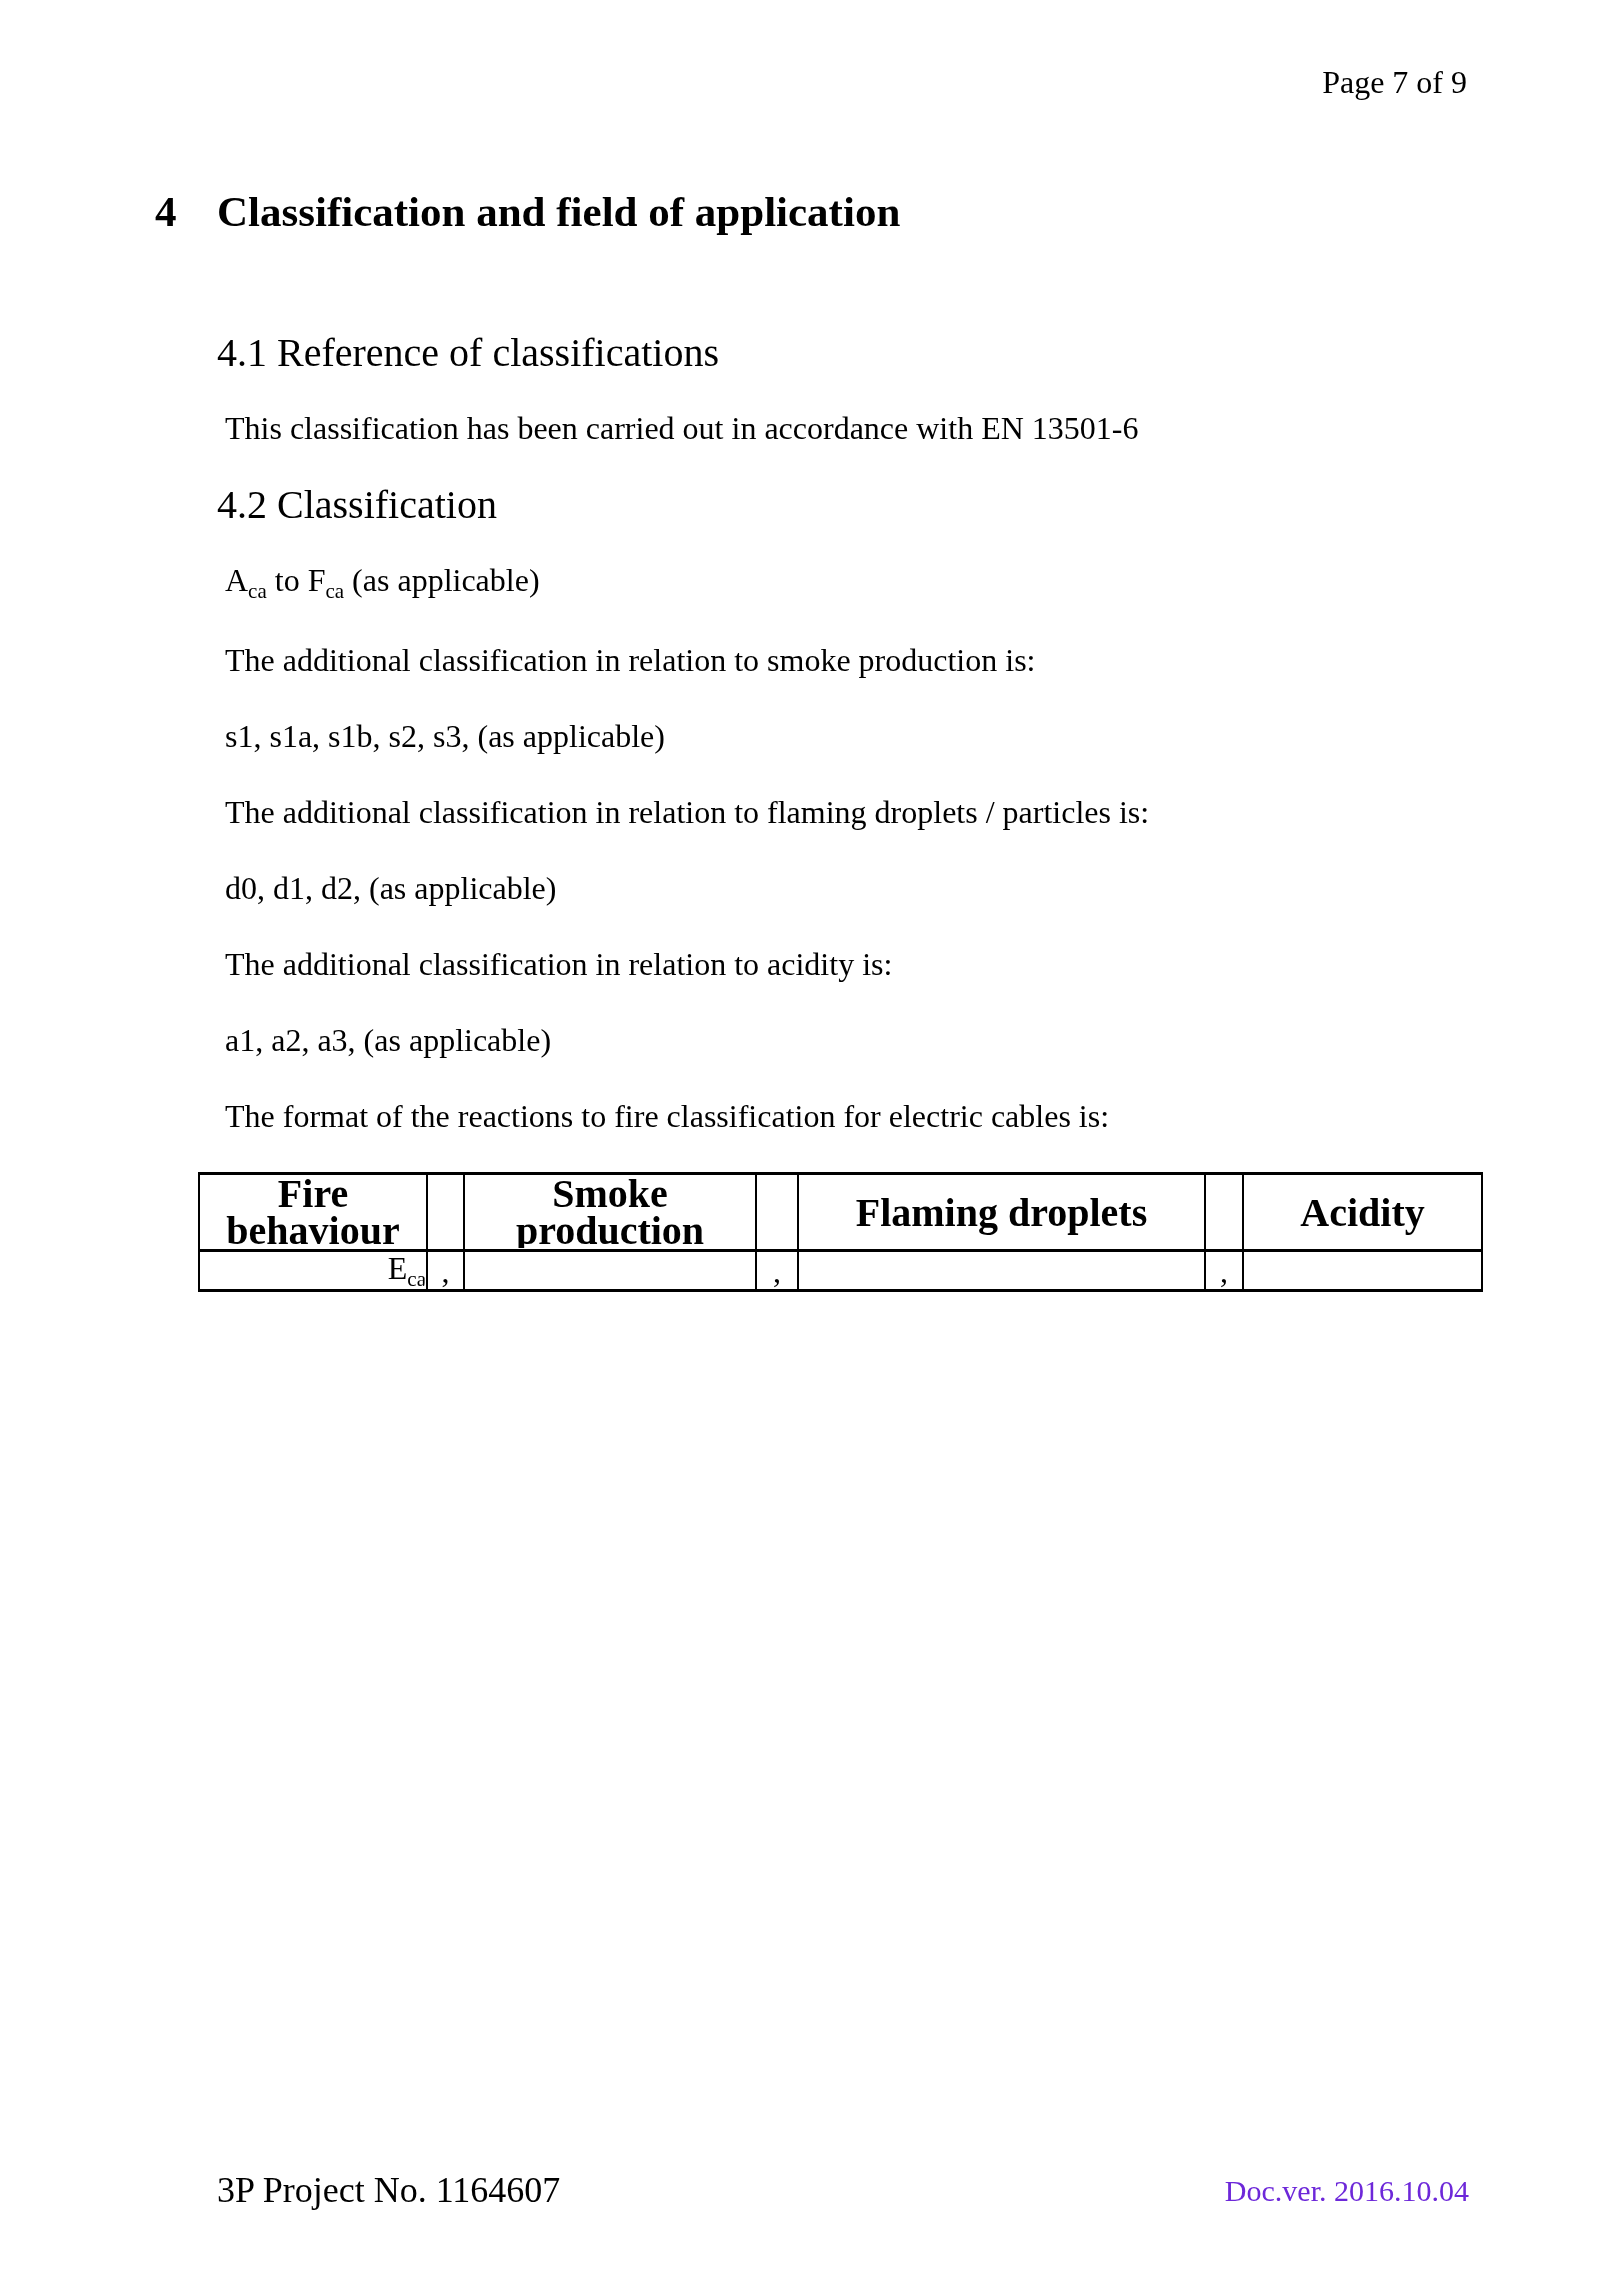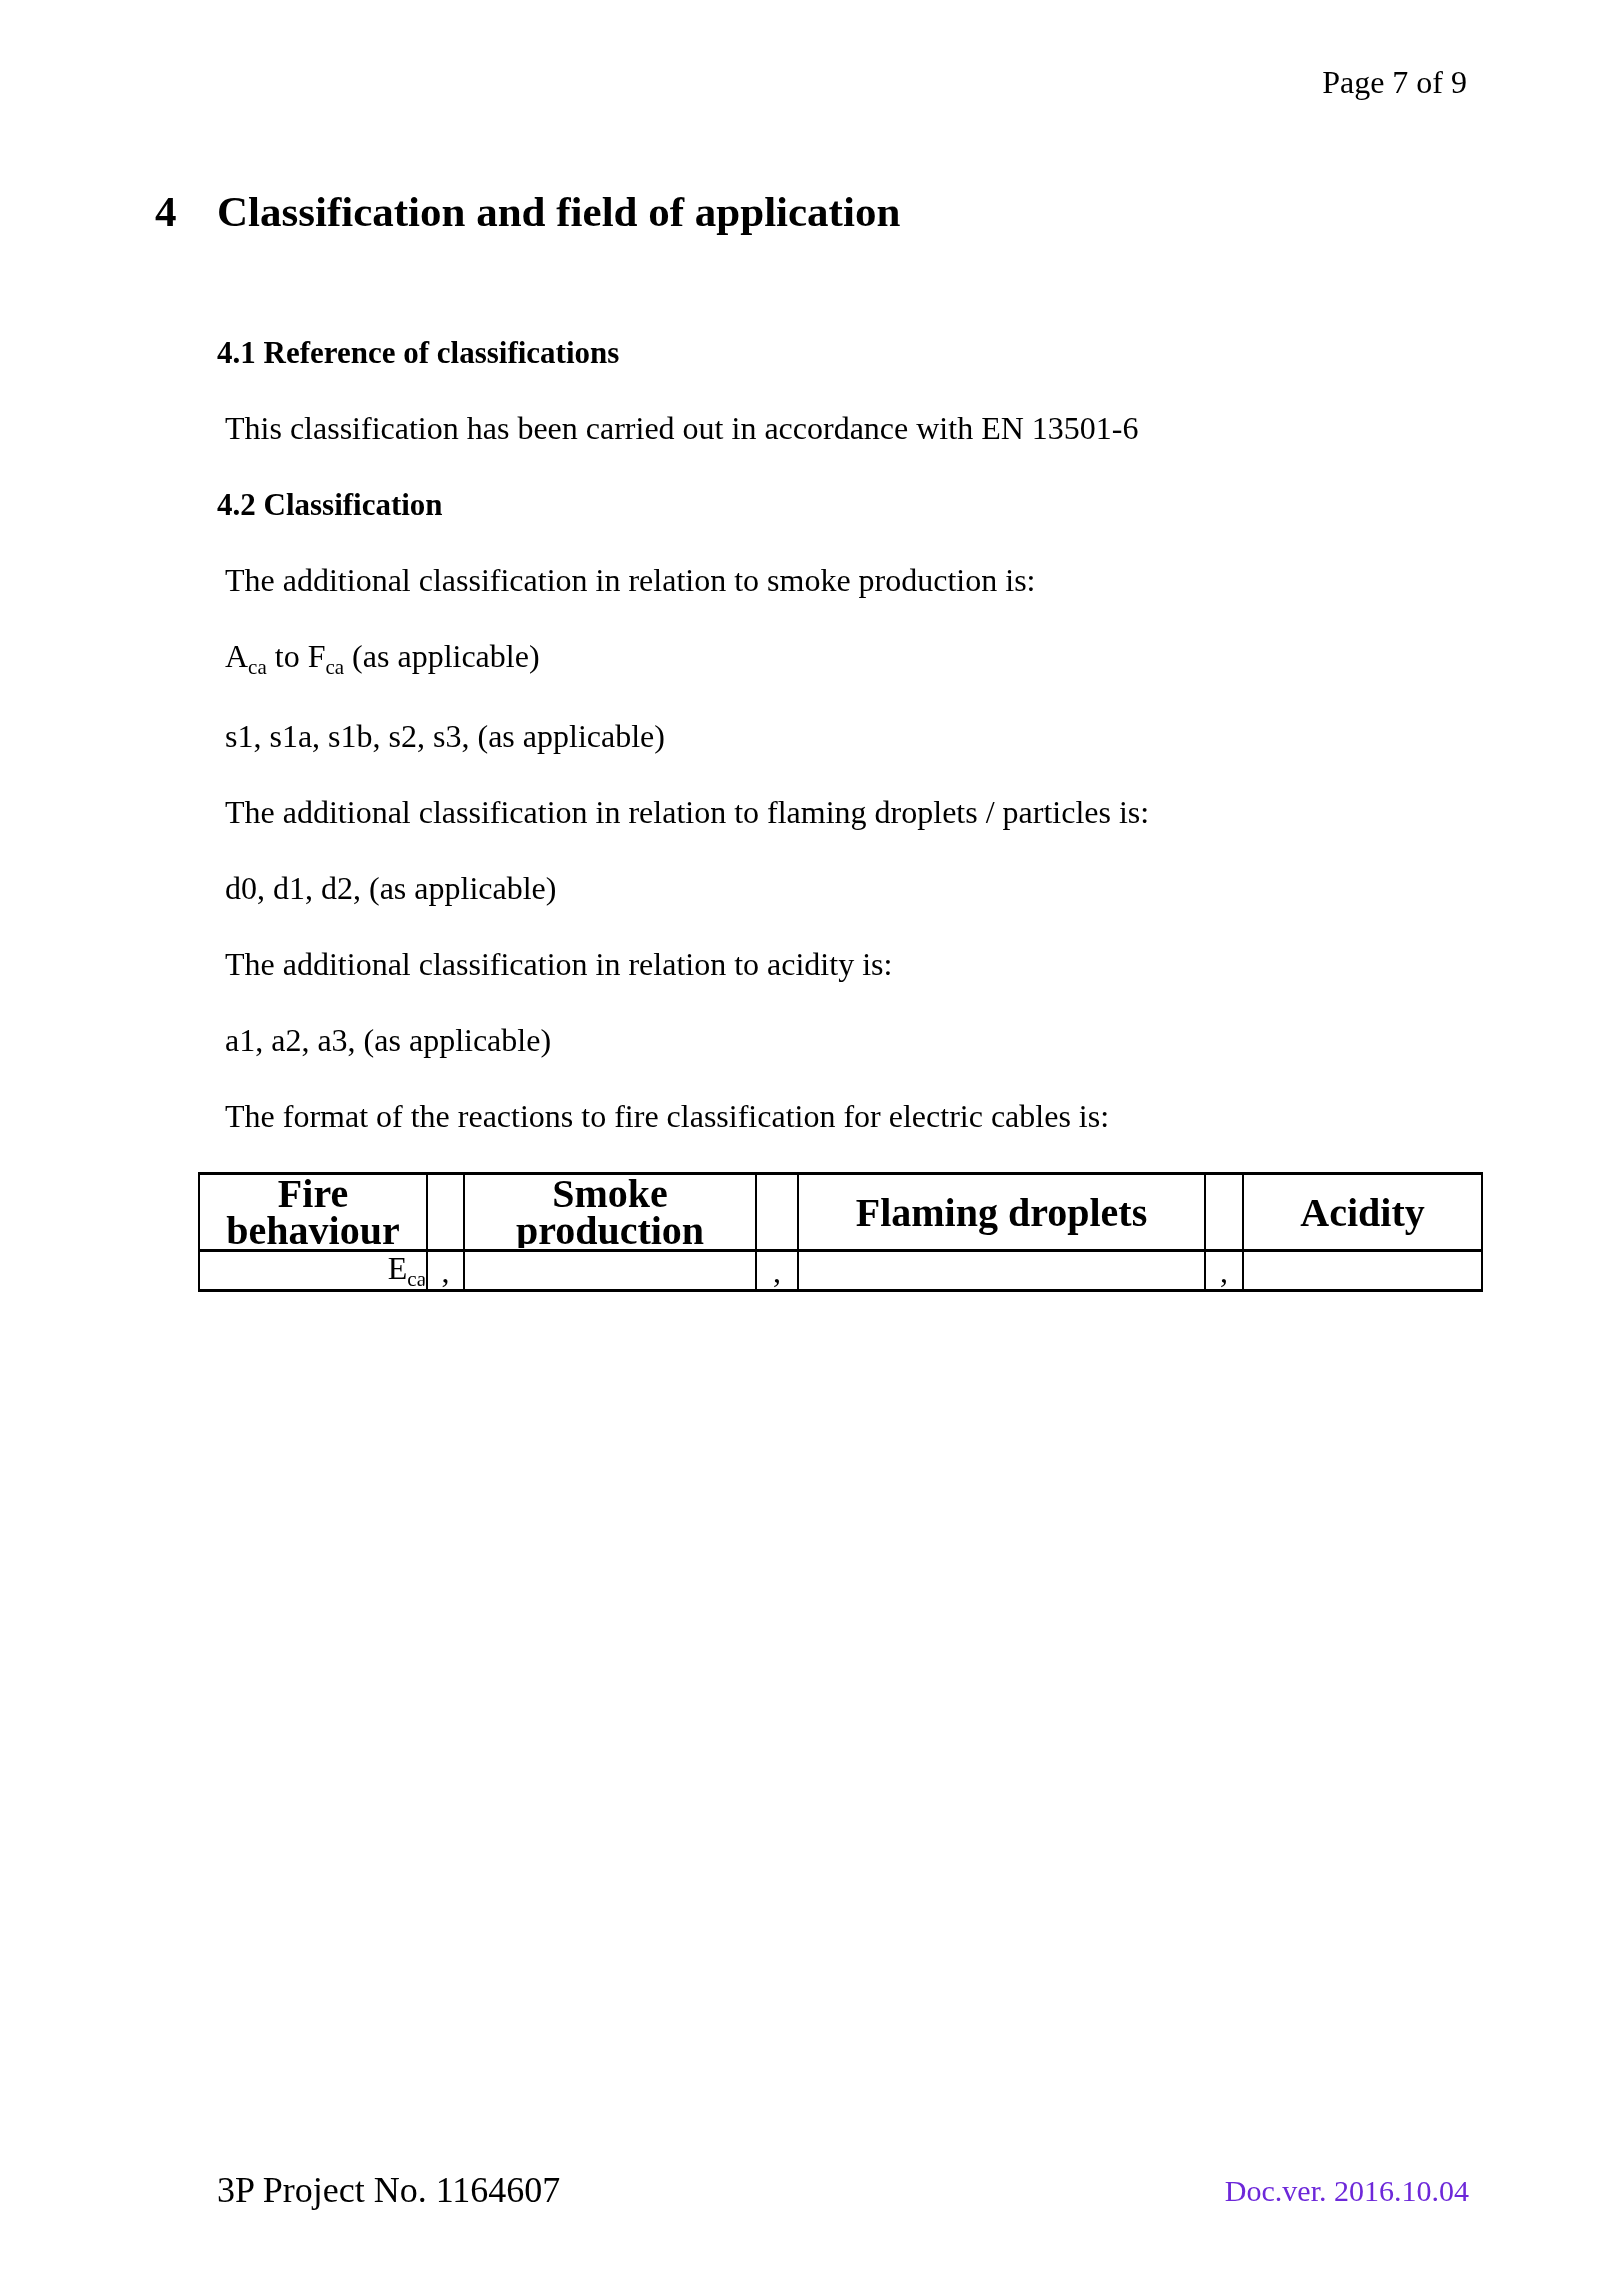--- a/index.html
+++ b/index.html
@@ -28,22 +28,22 @@
   }
   .doc-title {
     display: flex;
     font-weight: bold;
     font-size: 43px;
     line-height: 49px;
     margin: 0 0 96px -62px;
   }
   .doc-title .num { width: 62px; flex: none; }
   .sub-title {
-    font-weight: bold;
-    font-size: 31px; line-height: 41px;
+    font-weight: normal;
+    font-size: 40px; line-height: 41px;
     margin: 0 0 35px 0;
   }
   .para {
     font-size: 32px; line-height: 41px;
     margin: 0 0 35px 8px;
   }
   .justify { text-align: justify; }
   .sub-cls {
     font-size: 21px;
     position: relative;
@@ -107,23 +107,23 @@
       <span>Classification and field of application</span>
     </h1>
 
     <div class="sub-title">4.1 Reference of classifications</div>
 
     <p class="para">This classification has been carried out in accordance with EN 13501-6</p>
 
     <div class="sub-title">4.2 Classification</div>
 
 
+    <p class="para"><span>A</span><span class="sub-cls">ca</span><span> to F</span><span class="sub-cls">ca</span><span> (as applicable)</span></p>
+
     <p class="para">The additional classification in relation to smoke production is:</p>
-
-    <p class="para"><span>A</span><span class="sub-cls">ca</span><span> to F</span><span class="sub-cls">ca</span><span> (as applicable)</span></p>
 
     <p class="para">s1, s1a, s1b, s2, s3, (as applicable)</p>
 
     <p class="para">The additional classification in relation to flaming droplets / particles is:</p>
 
     <p class="para">d0, d1, d2, (as applicable)</p>
 
     <p class="para">The additional classification in relation to acidity is:</p>
 
     <p class="para">a1, a2, a3, (as applicable)</p>

